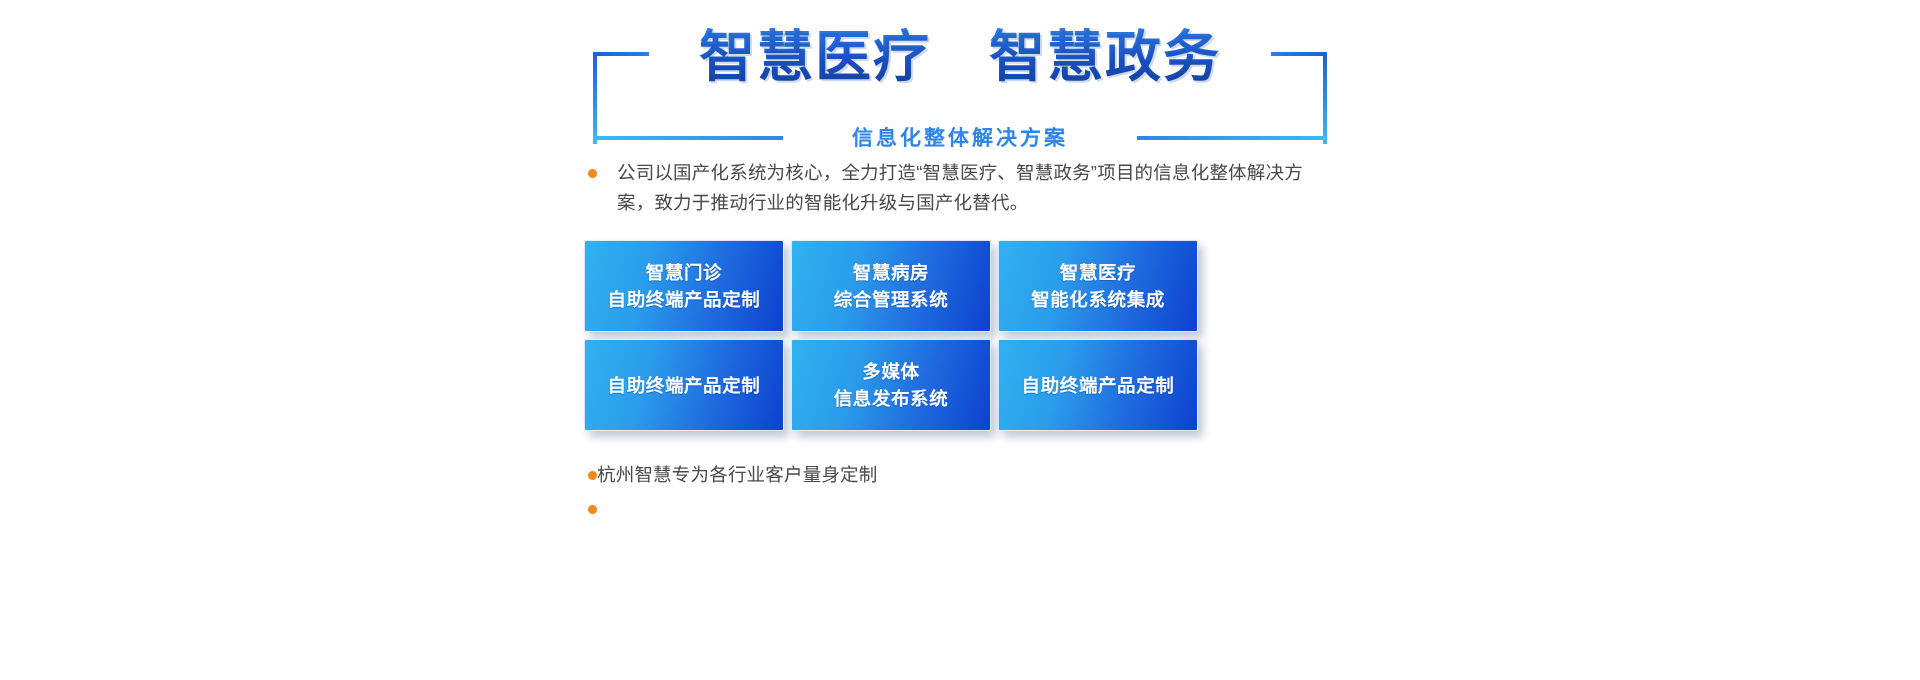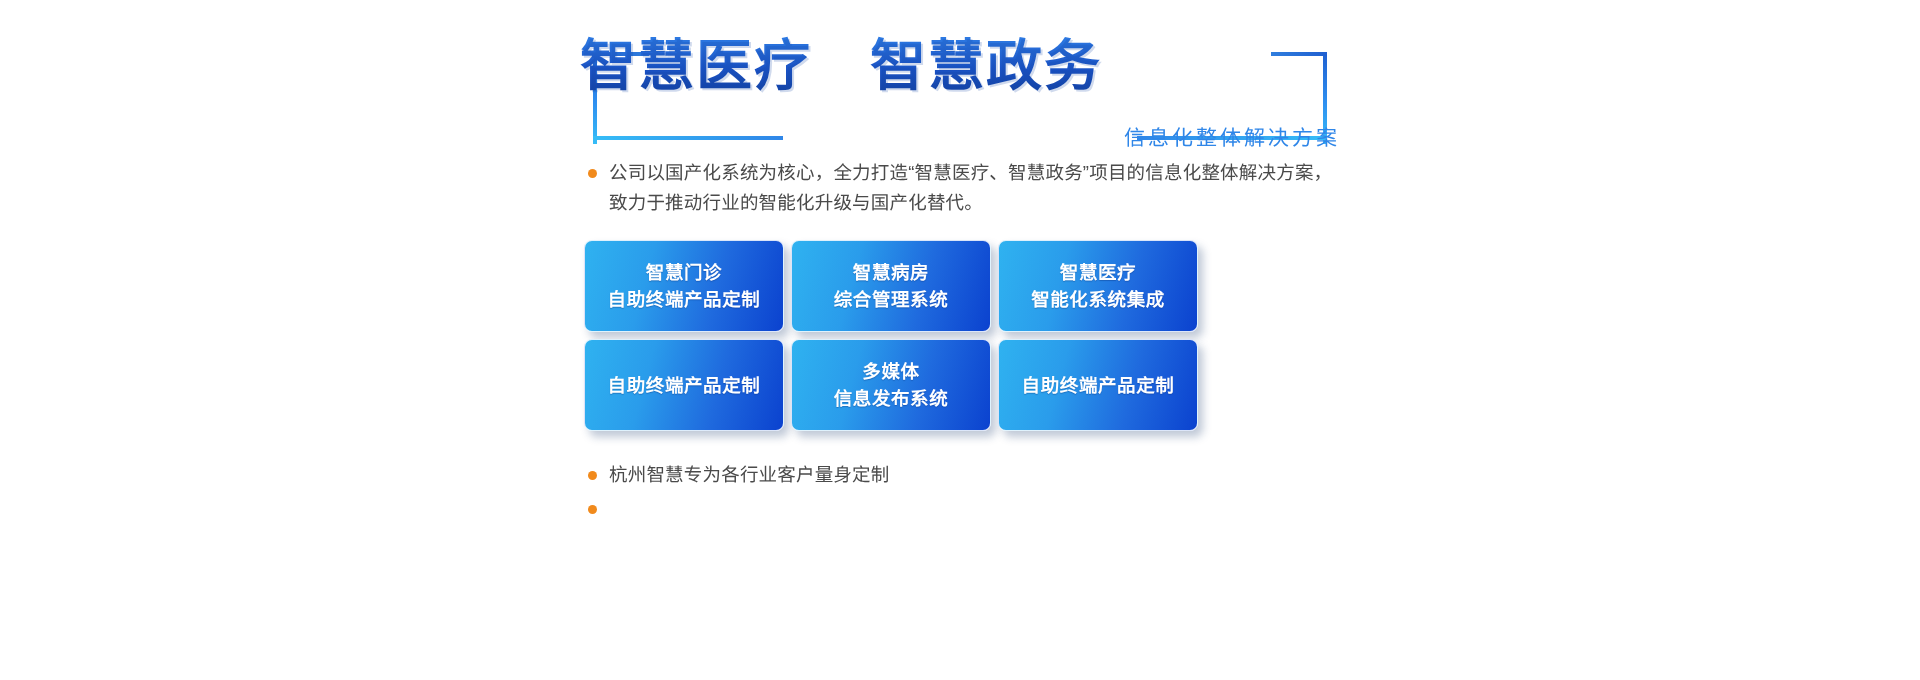--- a/index.html
+++ b/index.html
@@ -88,59 +88,59 @@
     right: 13px;
     bottom: 0px;
     width: 190px;
     height: 4px;
     background: linear-gradient(to left, #36bdf7 0%, #2f86e8 100%);
   }
 
   .main-title {
     position: absolute;
     left: 0;
-    top: 16px;
-    width: 760px;
-    text-align: left;
+    top: 7px;
+    width: 760px;
+    text-align: center;
     font-size: 56px;
     line-height: 64px;
     font-weight: 700;
     letter-spacing: 2px;
     color: #1f5fd0;
     background: linear-gradient(180deg, #2f7ee6 0%, #1a52c4 55%, #123f9e 100%);
     -webkit-background-clip: text;
     background-clip: text;
     -webkit-text-fill-color: transparent;
     text-shadow: 2px 2px 0 rgba(22, 70, 165, 0.20);
     white-space: pre;
   }
 
   .sub-title {
     position: absolute;
     left: 0;
     bottom: -9px;
     width: 760px;
-    text-align: right;
+    text-align: center;
     font-size: 21px;
     line-height: 22px;
-    font-weight: 400;
+    font-weight: 700;
     letter-spacing: 3px;
     color: #2f86e8;
     white-space: pre;
   }
 
   
   .intro {
     position: absolute;
     left: 0;
     top: 158px;
     width: 760px;
     display: flex;
     align-items: flex-start;
-    gap: 12px;
+    gap: 20px;
     padding-left: 8px;
     box-sizing: border-box;
   }
   .dot {
     flex: 0 0 auto;
     width: 9px;
     height: 9px;
     border-radius: 50%;
     background: #f18a1c;
     margin-top: 11px;
@@ -160,21 +160,21 @@
     top: 240px;
     width: 625px;
     display: grid;
     grid-template-columns: repeat(3, 200px);
     grid-auto-rows: 92px;
     column-gap: 7px;
     row-gap: 7px;
   }
   .card {
     position: relative;
-    border-radius: 8px;
+    border-radius: 2px;
     background: linear-gradient(105deg, #2fb2f0 0%, #2a9ceb 32%, #1f6ade 66%, #0b42cf 100%);
     box-shadow: 5px 6px 9px rgba(30, 60, 110, 0.28);
     display: flex;
     flex-direction: column;
     align-items: center;
     justify-content: center;
     color: #ffffff;
     font-weight: 700;
     font-size: 18.5px;
     line-height: 27px;
@@ -189,21 +189,20 @@
   
   .bullets {
     position: absolute;
     left: 8px;
     top: 462px;
     width: 740px;
   }
   .bullet {
     display: flex;
     align-items: center;
-    gap: 12px;
     margin-bottom: 17px;
   }
   .bullet .dot { margin-top: 0; }
   .bullet-text {
     font-size: 18.5px;
     line-height: 26px;
     color: #4a4a4a;
     letter-spacing: 0.2px;
   }
 </style>

